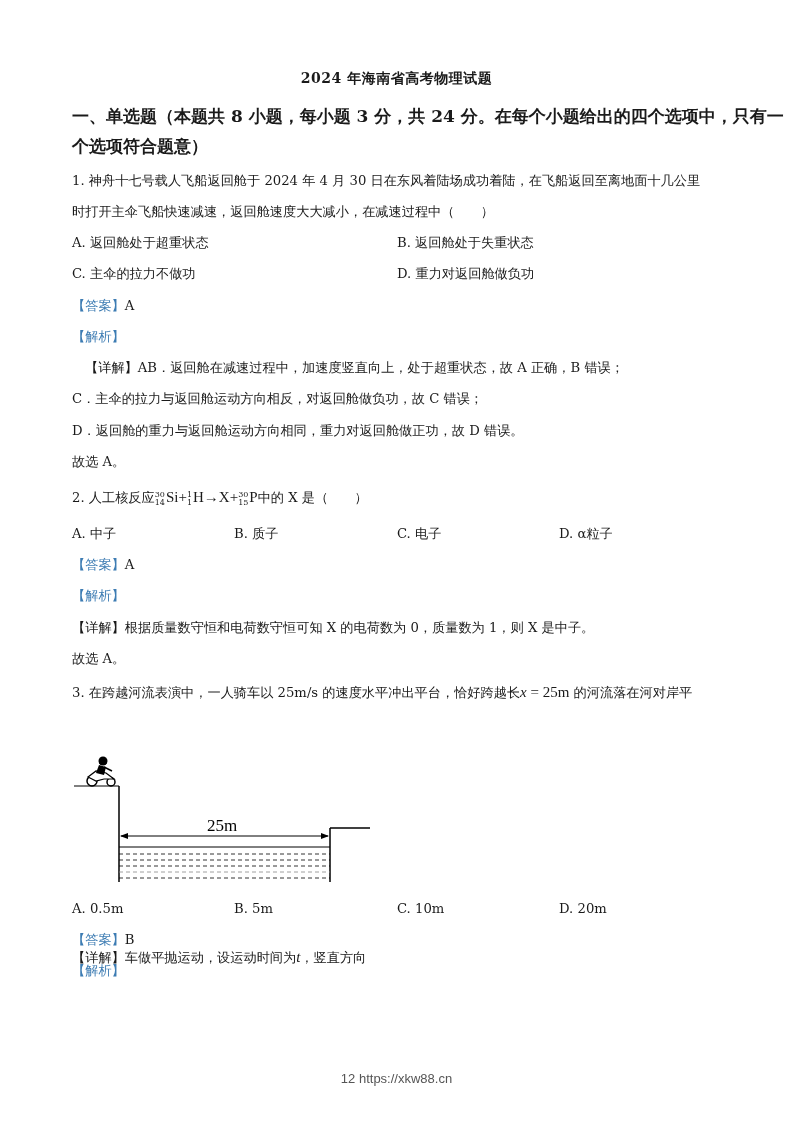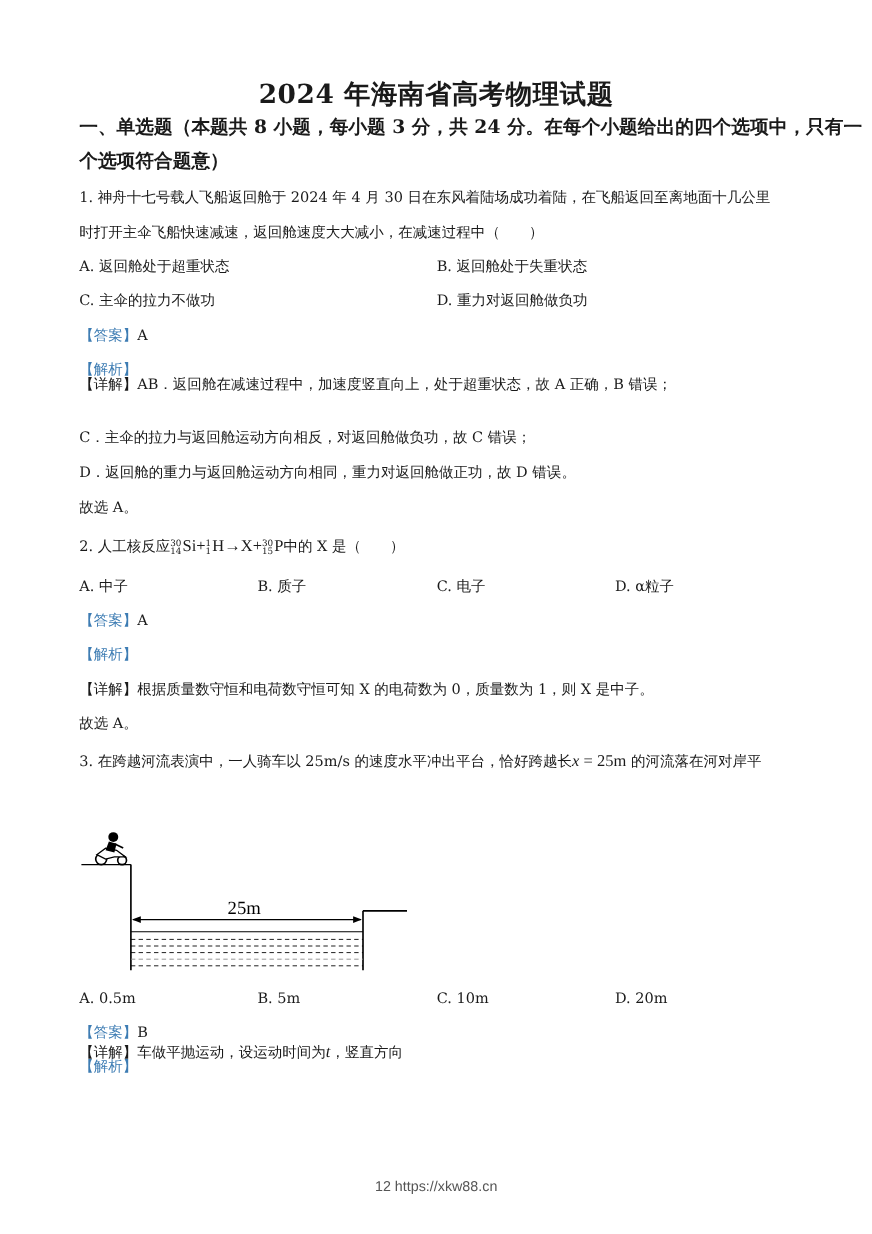--- a/index.html
+++ b/index.html
@@ -4,21 +4,21 @@
   <style>
     html, body { margin: 0; padding: 0; background: #ffffff; }
     body {
       width: 793px; height: 1122px; position: relative; overflow: hidden;
       font-family: "DejaVu Serif", "Liberation Serif", serif;
       color: #1a1a1a;
     }
     .page { position: absolute; left: 0; top: 0; width: 793px; height: 1122px; }
     .title {
       position: absolute; left: 0; width: 793px; top: 70px; text-align: center;
-      font-size: 24px; font-weight: bold; letter-spacing: 0.5px;
+      font-size: 14px; font-weight: bold; letter-spacing: 0.5px;
     }
     .line {
       position: absolute; left: 72px; width: 660px;
       font-size: 13.2px; line-height: 18px; white-space: nowrap;
     }
     .section { font-weight: bold; font-size: 17px; }
     .label { color: #3d7cb3; }
     .opt { position: absolute; white-space: nowrap; }
     sup.s, sub.s { font-size: 8px; }
     .iso { display: inline-block; vertical-align: middle; line-height: 8px; text-align: right; font-size: 8px; margin-right: 1px; }
@@ -50,21 +50,21 @@
   <div class="line" style="top:265px;">
     <span class="opt" style="left:0;">C. 主伞的拉力不做功</span>
     <span class="opt" style="left:325px;">D. 重力对返回舱做负功</span>
   </div>
   <div class="line" style="top:297px;">
     <span class="label">【答案】</span><span>A</span>
   </div>
   <div class="line" style="top:328px;">
     <span class="label">【解析】</span>
   </div>
-  <div class="line" style="top:342px;">
+  <div class="line" style="top:359px;margin-left:13px;">
     <span>【详解】</span><span>AB．返回舱在减速过程中，加速度竖直向上，处于超重状态，故 A 正确，B 错误；</span>
   </div>
   <div class="line" style="top:390px;">C．主伞的拉力与返回舱运动方向相反，对返回舱做负功，故 C 错误；</div>
   <div class="line" style="top:422px;">D．返回舱的重力与返回舱运动方向相同，重力对返回舱做正功，故 D 错误。</div>
   <div class="line" style="top:453px;">故选 A。</div>
 
   <div class="line" style="top:488px;">
     <span>2. 人工核反应</span><span class="iso"><span>30</span><span>14</span></span><span class="math">Si</span><span class="math">+</span><span class="iso"><span>1</span><span>1</span></span><span class="math">H</span><span class="math">→</span><span class="math">X</span><span class="math">+</span><span class="iso"><span>30</span><span>15</span></span><span class="math">P</span><span>中的 X 是（　　）</span>
   </div>
   <div class="line" style="top:525px;">

